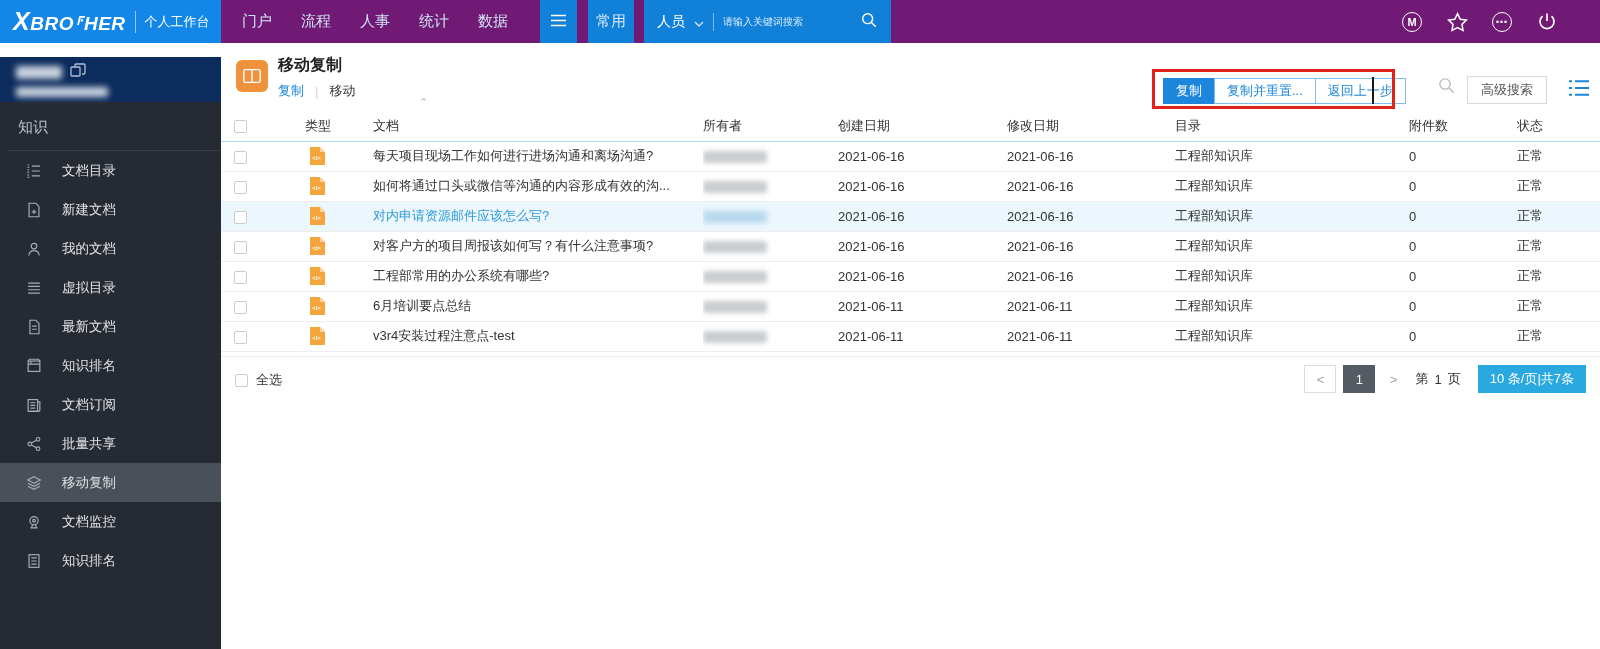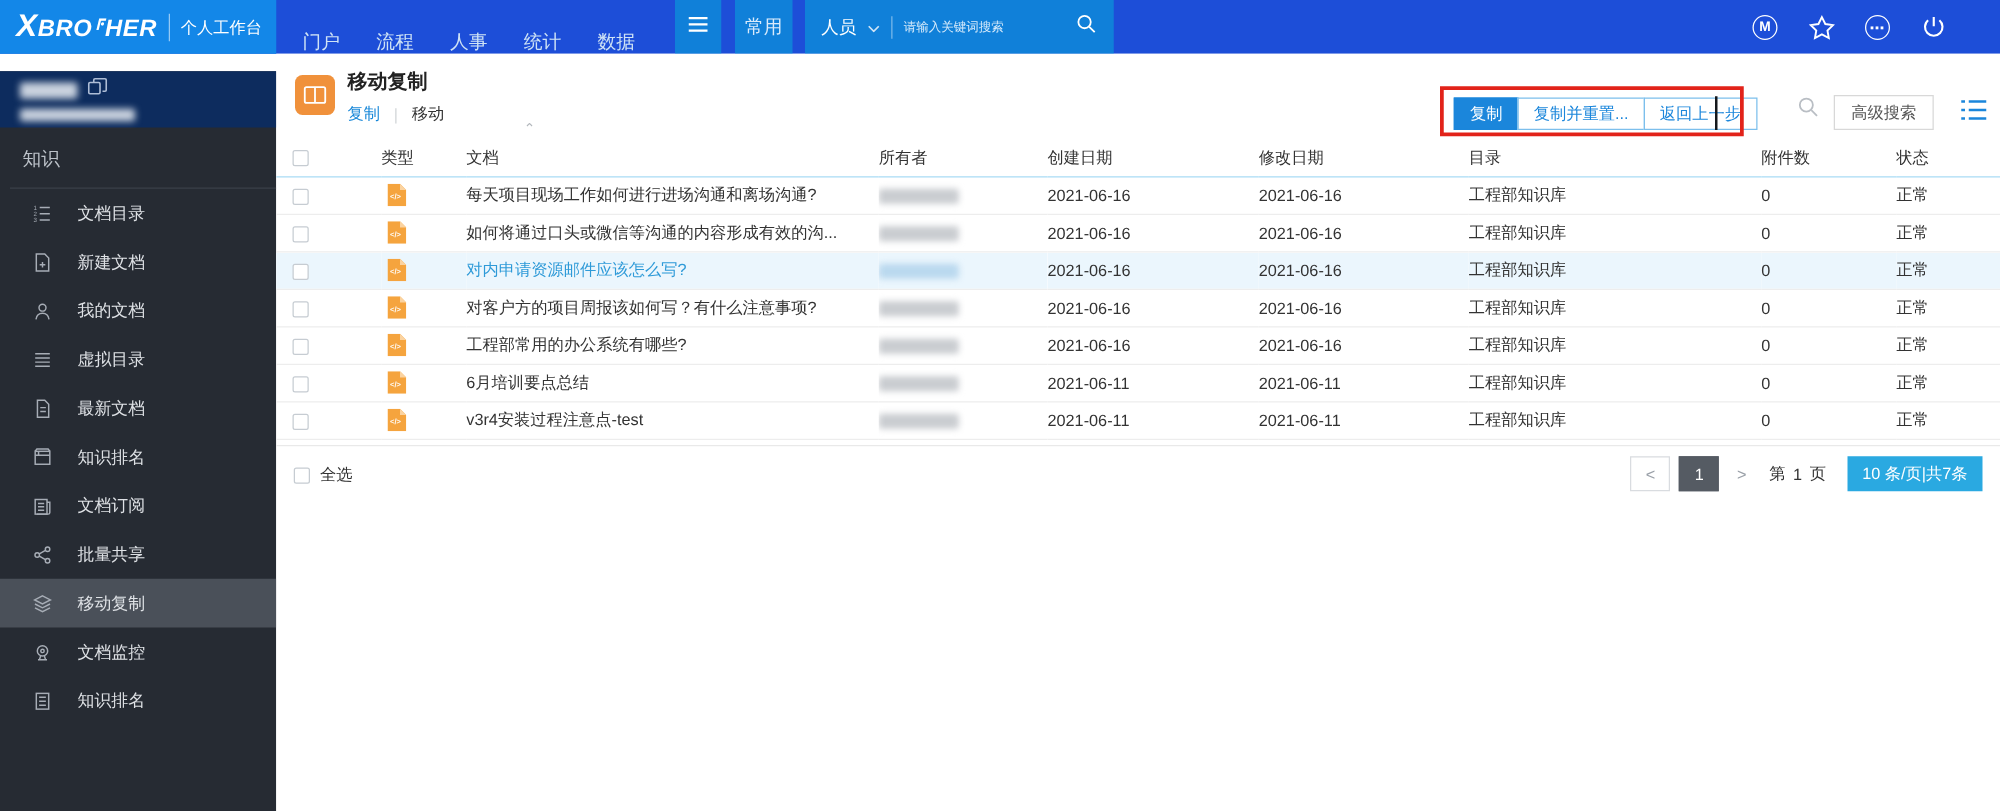--- a/index.html
+++ b/index.html
@@ -6,28 +6,28 @@
   html,body { margin:0; padding:0; }
   body {
     width:1600px; height:649px; overflow:hidden;
     font-family:"Liberation Sans","DejaVu Sans",sans-serif;
     background:#fff; color:#333;
   }
   .app { position:relative; width:1600px; height:649px; }
 
   
   .topbar { position:absolute; top:0; left:0; width:1600px; height:43px;
-            background:#1d4ed8; display:flex; align-items:stretch; }
+            background:#701a75; display:flex; align-items:stretch; }
   .brand { width:221px; background:#1387e8; color:#fff; display:flex;
            align-items:center; padding-left:13px; flex:none; }
   .brand-name { font-size:19px; font-weight:bold; font-style:italic; letter-spacing:.5px; }
   .brand-name .bx { font-size:25px; }
   .brand-sep { width:1px; height:22px; background:rgba(255,255,255,.55); margin:0 9px; }
   .brand-sub { font-size:13px; font-weight:500; }
-  .topnav { display:flex; align-items:flex-end; gap:29px; padding:0 21px; }
+  .topnav { display:flex; align-items:center; gap:29px; padding:0 21px; }
   .topnav-item { color:#cfe3f5; font-size:15px; cursor:pointer; white-space:nowrap; }
   .tb-btn { width:37px; background:#1080d9; display:flex; align-items:center;
             justify-content:center; margin-left:11px; cursor:pointer; }
   .tb-btn.freq { width:46px; color:#d9eafb; font-size:15px; }
   .search-group { margin-left:10px; background:#1080d9; display:flex; align-items:center;
                   padding:0 13px; gap:9px; }
   .scope-label { color:#fff; font-size:14px; }
   .sg-sep { width:1px; height:18px; background:rgba(255,255,255,.45); }
   .search-ph { color:#d8ebfb; font-size:10px; width:128px; }
   .topbar-right { margin-left:auto; display:flex; align-items:center; gap:23px; padding-right:42px; }

